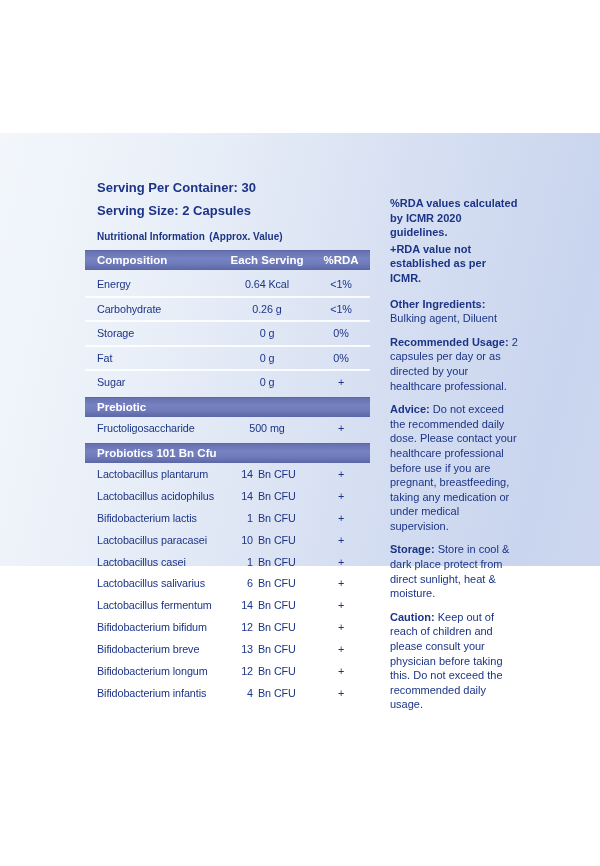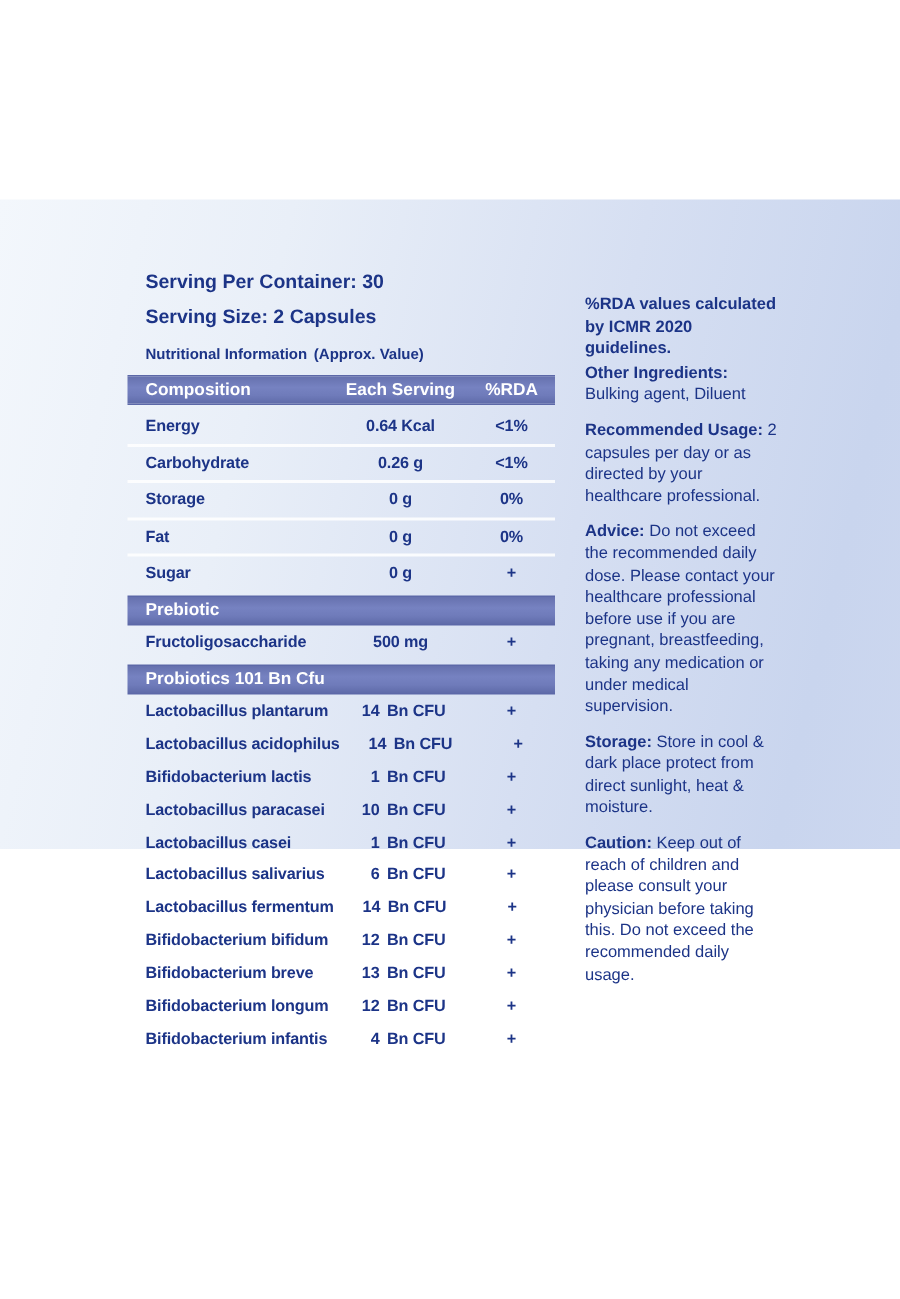--- a/index.html
+++ b/index.html
@@ -25,21 +25,21 @@
     background:linear-gradient(180deg,#6671ae 0%,#7682c1 40%,#6f7bba 70%,#5f6ba9 100%);
     border-top:1px solid #5c68a8;border-bottom:1px solid #5c68a8;
     color:#ffffff;font-size:11.5px;font-weight:bold;
   }
   .bar .lbl{padding-left:12px;grid-column:1 / span 3;}
   .thead{margin-bottom:3px;}
   .thead .h-name{padding-left:12px;}
   .thead .h-amt,.thead .h-rda{text-align:center;}
   .rows .row{
     display:grid;grid-template-columns:1fr 90px 58px;align-items:center;
-    height:22.5px;font-size:10.8px;font-weight:bold;letter-spacing:-0.1px;
+    height:22.5px;font-size:10.8px;font-weight:normal;letter-spacing:-0.1px;
   }
   .rows.macro .row:not(:last-child){border-bottom:2px solid rgba(255,255,255,0.85);}
   .row .c-name{padding-left:12px;white-space:nowrap;}
   .row .c-amt{text-align:center;white-space:nowrap;}
   .row .c-rda{text-align:center;}
   .amt-split{text-align:left !important;padding-left:16px;}
   .amt-split .num{display:inline-block;min-width:15px;text-align:right;margin-right:5px;}
   .sect-bar{margin-top:3.5px;}
   .probio .row{height:21.9px;}
   .right-col{
@@ -172,20 +172,21 @@
           <div class="row">
           <span class="c-name">Bifidobacterium infantis</span>
           <span class="c-amt amt-split"><span class="num">4</span><span class="unit">Bn CFU</span></span>
           <span class="c-rda">+</span>
         </div>
         </div>
     </div>
 
     <div class="right-col">
       <p class="note">%RDA values calculated by ICMR 2020 guidelines.</p>
+      <p class="note last">+RDA value not established as per ICMR.</p>
       <div>
 
       <p class="section"><b>Other Ingredients:</b> <span>Bulking agent, Diluent</span></p>
           <p class="section"><b>Recommended Usage:</b> <span>2 capsules per day or as directed by your healthcare professional.</span></p>
           <p class="section"><b>Advice:</b> <span>Do not exceed the recommended daily dose. Please contact your healthcare professional before use if you are pregnant, breastfeeding, taking any medication or under medical supervision.</span></p>
           <p class="section"><b>Storage:</b> <span>Store in cool &amp; dark place protect from direct sunlight, heat &amp; moisture.</span></p>
           <p class="section"><b>Caution:</b> <span>Keep out of reach of children and please consult your physician before taking this. Do not exceed the recommended daily usage.</span></p>
         </div>
     </div>
 

